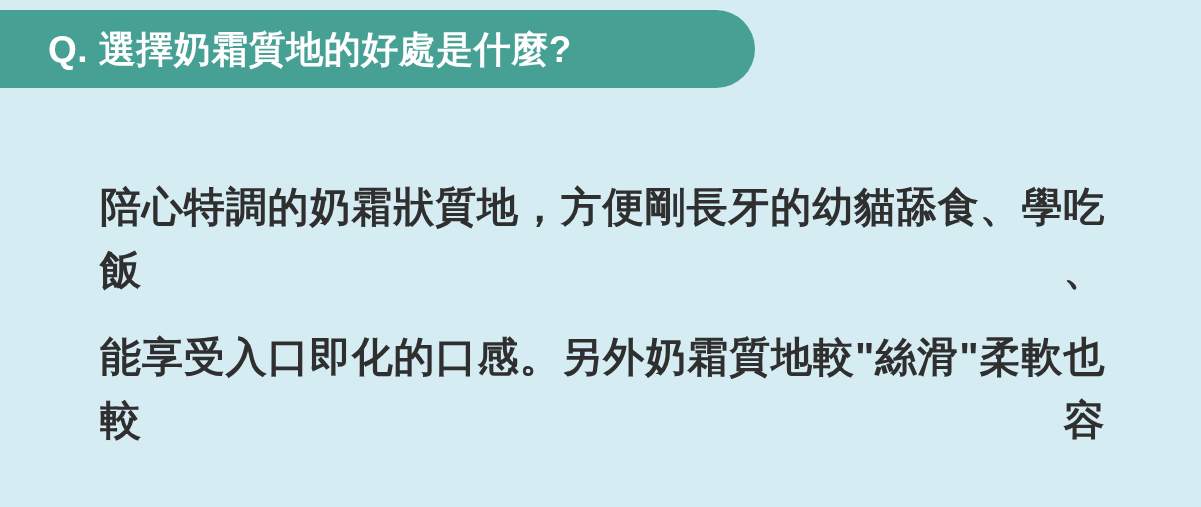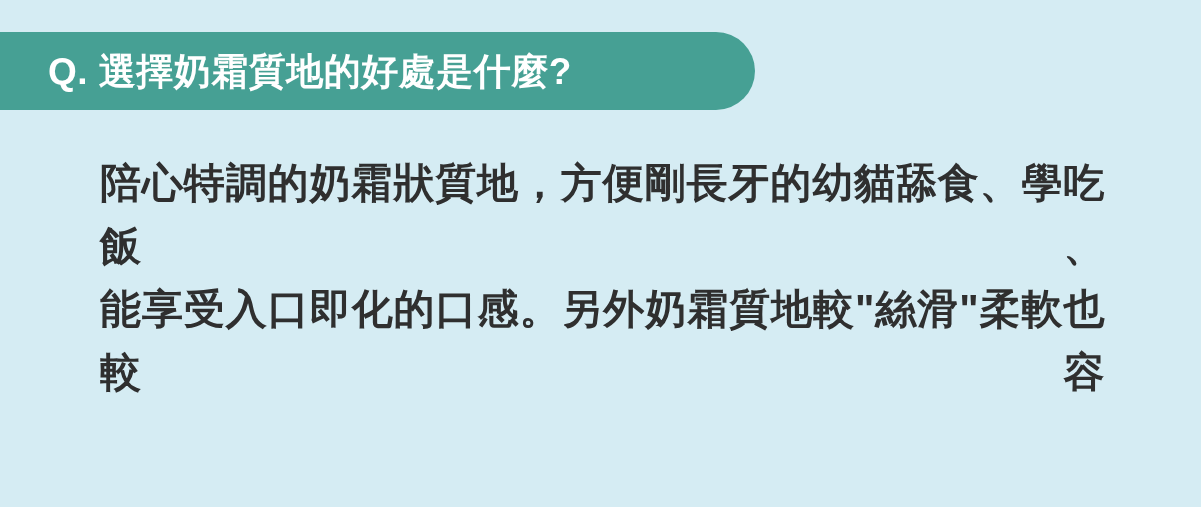--- a/index.html
+++ b/index.html
@@ -15,21 +15,21 @@
   #qa-card {
     position: relative;
     width: 1201px;
     height: 507px;
     background: #d5ecf3;
     box-sizing: border-box;
   }
   #question-banner {
     position: absolute;
     left: 0px;
-    top: 32px;
+    top: 10px;
     width: 755px;
     height: 78px;
     background: #46a094;
     border-top-left-radius: 0px;
     border-bottom-left-radius: 0px;
     border-top-right-radius: 39px;
     border-bottom-right-radius: 39px;
     display: flex;
     align-items: center;
   }
@@ -49,20 +49,21 @@
     width: 1005px;
   }
   .answer-line {
     color: #2f2f2f;
     font-size: 41px;
     font-weight: bold;
     line-height: 63px;
     letter-spacing: 0.5px;
     white-space: nowrap;
     text-align: justify;
+    margin-top: 24px;
   }
   .answer-line.justified {
     text-align: justify;
     text-align-last: justify;
     white-space: normal;
   }
 </style>
 </head>
 <body>
 

